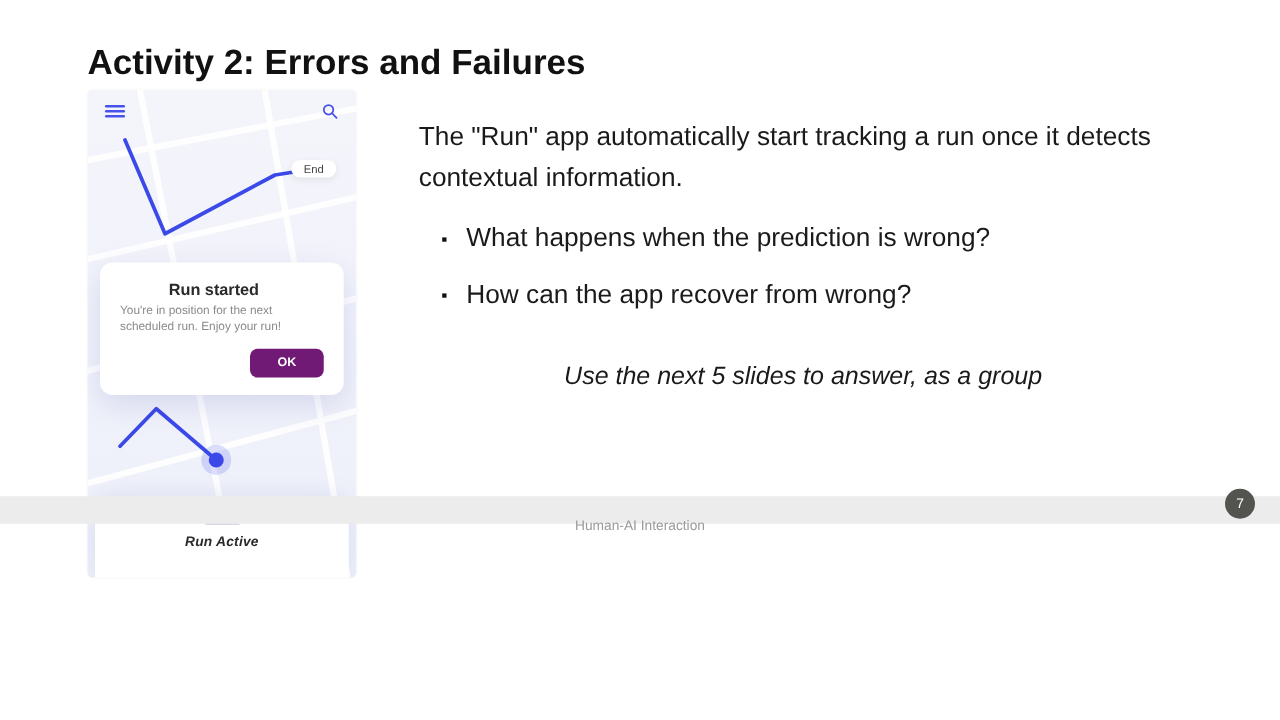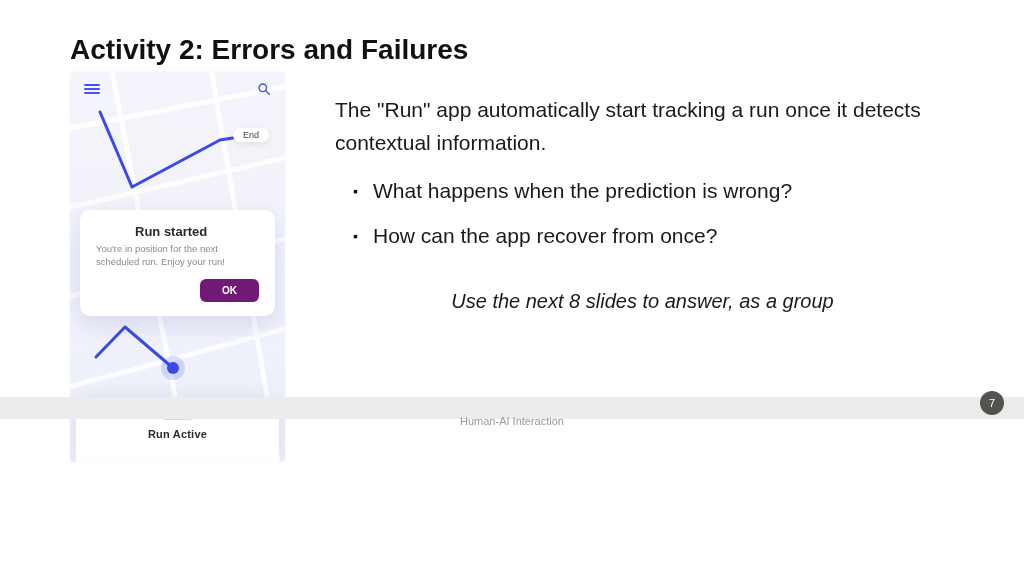--- a/index.html
+++ b/index.html
@@ -23,21 +23,21 @@
   .hamburger span { display: block; height: 2px; background: #4652ea; border-radius: 1px; }
   .search-ic svg { display: block; }
   .map { position: absolute; inset: 0; }
   .endpill { position: absolute; right: 16px; top: 56px; background: #fff; border-radius: 10px; padding: 2px 10px; font-size: 9px; color: #444; box-shadow: 0 2px 6px rgba(0,0,0,0.08); }
   .card { position: absolute; left: 10px; right: 10px; top: 138px; background: #fff; border-radius: 10px; padding: 14px 16px 14px 16px; box-shadow: 0 8px 24px rgba(60,70,160,0.15); }
   .card-title { font-size: 13px; font-weight: 700; color: #2a2a2a; margin-bottom: 4px; margin-left: 39px; }
   .card-body { font-size: 9.5px; color: #8a8a8a; line-height: 1.35; margin-bottom: 10px; }
   .ok-btn { float: right; background: #701a75; color: #fff; font-size: 10px; font-weight: 600; border: none; border-radius: 6px; padding: 6px 22px; }
   .card::after { content:""; display:block; clear:both; }
   .dot { position: absolute; left: 97px; top: 290px; width: 12px; height: 12px; border-radius: 50%; background: #3a49e8; box-shadow: 0 0 0 6px rgba(58,73,232,0.18); }
-  .bottomsheet { position: absolute; left: 6px; right: 6px; bottom: -6px; background: #fff; border-radius: 14px 14px 0 0; padding: 14px 0 22px 0; text-align: center; box-shadow: 0 -6px 20px rgba(60,70,160,0.12); }
+  .bottomsheet { position: absolute; left: 6px; right: 6px; bottom: -6px; background: #fff; border-radius: 14px 14px 0 0; padding: 14px 0 22px 0; text-align: center; box-shadow: 0 -6px 20px rgba(60,70,160,0.12); font-style: italic; }
   .sheet-handle { width: 28px; height: 3px; background: #d8d9e6; border-radius: 2px; margin: 0 auto 8px auto; }
   .sheet-label { font-size: 11px; font-weight: 600; color: #2a2a2a; margin-bottom: 6px; letter-spacing: .2px; }
   .sheet-time { font-size: 24px; font-weight: 800; color: #111; letter-spacing: .5px; font-family: Arial, sans-serif; }
   .roadlines line { stroke: #fff; stroke-width: 5; stroke-linecap: round; opacity: .9; }
 </style>
 </head>
 <body>
 
 <div class="slide">
 
@@ -85,22 +85,22 @@
     <div class="bottomsheet">
       <div class="sheet-handle"></div>
       <div class="sheet-label">Run Active</div>
     </div>
   </div>
 
   <div class="content">
     <p class="para">The "Run" app automatically start tracking a run once it detects contextual information.</p>
     <ul class="bullets">
       <li>What happens when the prediction is wrong?</li>
-      <li>How can the app recover from once?</li>
+      <li>How can the app recover from wrong?</li>
     </ul>
-    <p class="instruction">Use the next 8 slides to answer, as a group</p>
+    <p class="instruction">Use the next 5 slides to answer, as a group</p>
   </div>
 
   <div class="footer-bar"></div>
   <div class="footer-text">Human-AI Interaction</div>
   <div class="page-num">7</div>
 
 </div>
 
 </body></html>

